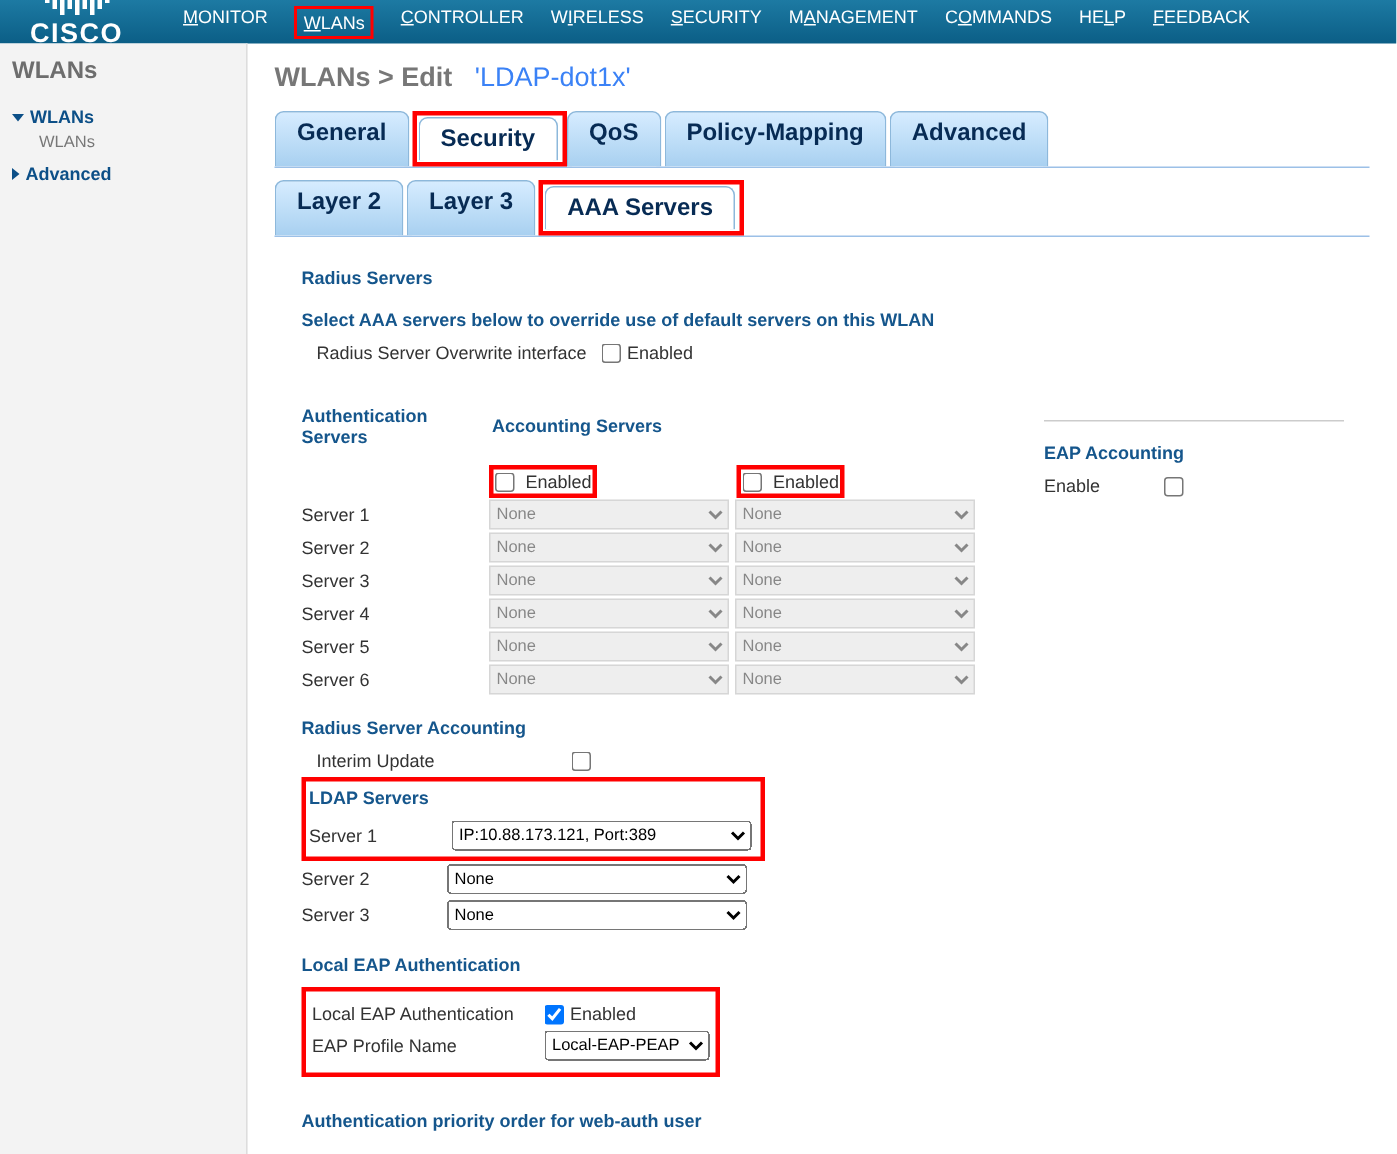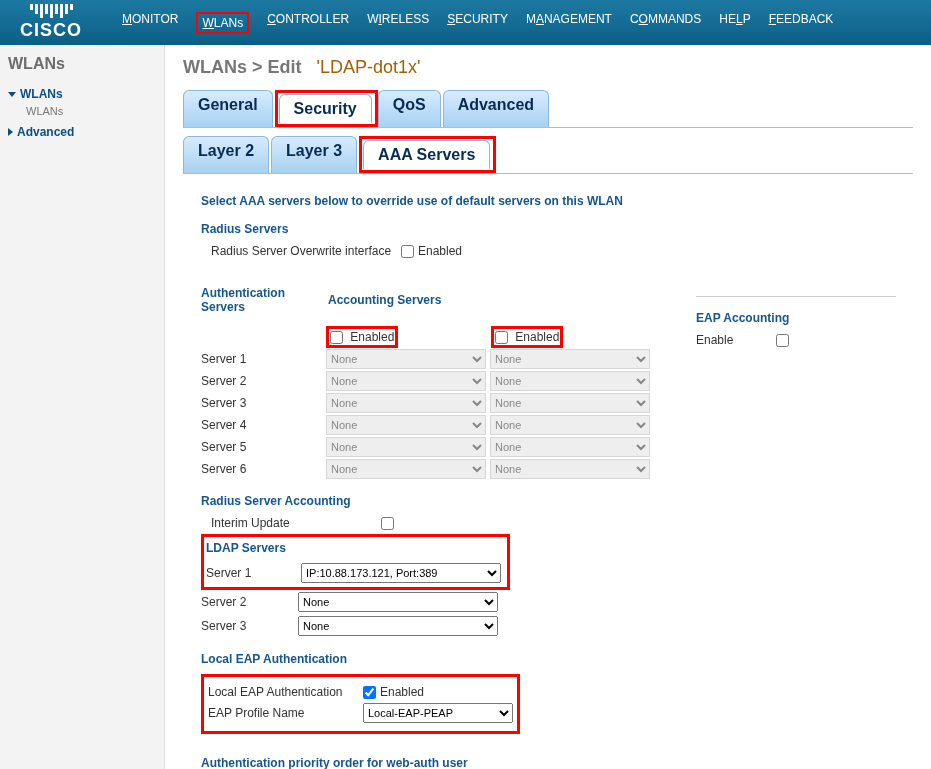--- a/index.html
+++ b/index.html
@@ -1,35 +1,35 @@
 <!DOCTYPE html>
 <html><head>
 <meta charset="utf-8">
 <style>
   * { box-sizing: border-box; }
   body { margin:0; font-family: Arial, sans-serif; font-size:12px; background:#fff; color:#333; }
-  .topbar { background: linear-gradient(#1d7aa3,#0b5e86); height:45px; display:flex; align-items:center; padding:0 20px; }
+  .topbar { background: linear-gradient(#1d7aa3,#0b5e86); height:29px; display:flex; align-items:center; padding:0 20px; }
   .logo { color:#fff; font-weight:bold; font-size:18px; letter-spacing:1px; margin-right:40px; margin-top:8px;}
   .logo-bars { display:flex; gap:2px; margin-bottom:2px;}
   .logo-bars span { display:inline-block; width:3px; background:#fff; }
   .logo-wrap { display:flex; flex-direction:column; align-items:center; margin-right:40px;}
   .nav { display:flex; gap:18px; }
   .nav a { color:#fff; font-size:12px; text-decoration:none; cursor:pointer;}
   .nav a .ul { text-decoration:underline;}
   .nav-hl { border:2px solid red; padding:2px 4px;}
   .layout { display:flex; }
   .sidebar { width:165px; background:#f3f3f3; border-right:1px solid #ddd; padding:10px 8px; min-height:724px;}
   .side-title { font-size:16px; color:#6d6d6d; font-weight:bold; margin-bottom:14px;}
   .tree-item { color:#0c4f87; font-size:12px; cursor:pointer; display:flex; align-items:center; gap:4px; margin-bottom:4px;}
   .tree-sub { color:#777; font-size:11px; margin-left:18px; margin-bottom:8px; cursor:pointer;}
   .arrow-down { width:0; height:0; border-left:4px solid transparent; border-right:4px solid transparent; border-top:5px solid #0c4f87;}
   .arrow-right { width:0; height:0; border-top:4px solid transparent; border-bottom:4px solid transparent; border-left:5px solid #0c4f87;}
   .main { flex:1; padding:12px 18px; }
   .page-title { font-size:18px; color:#777; margin-bottom:12px;}
-  .page-title .edit { color:#a16207;}
+  .page-title .edit { color:#3b82f6;}
   .tabs { display:flex; border-bottom:1px solid #9cc0e7;}
   .tab { background:linear-gradient(#d6ecff,#a8d0f0); border:1px solid #8db8db; border-bottom:none; border-radius:6px 6px 0 0; padding:5px 14px; margin-right:2px; color:#072b54; font-weight:bold; font-size:16px; cursor:pointer;}
   .tab.active { background:#fff;}
   .sub-tabs { display:flex; margin-top:8px; border-bottom:1px solid #9cc0e7;}
   .section-title { color:#15568c; font-weight:bold; font-size:12px; margin:14px 0 8px;}
   .panel { padding:6px 18px 0px;}
   .row { display:flex; align-items:center; margin:4px 0; font-size:12px;}
   .row label { color:#333; }
   select { font-size:11px; width:160px; height:20px;}
   select:disabled { background:#e8e8e8; color:#555;}
@@ -96,34 +96,35 @@
       <b>WLANs &gt; Edit</b>
       &nbsp;&nbsp;<span class="edit">'LDAP-dot1x'</span>
     </div>
 
     <div class="tabs">
       <div class="tab">General</div>
       <span class="hl tab-wrap">
         <div class="tab active">Security</div>
       </span>
       <div class="tab">QoS</div>
+      <div class="tab">Policy-Mapping</div>
       <div class="tab">Advanced</div>
     </div>
 
     <div class="sub-tabs">
       <div class="tab">Layer 2</div>
       <div class="tab">Layer 3</div>
       <span class="hl tab-wrap">
         <div class="tab active">AAA Servers</div>
       </span>
     </div>
 
     <div class="panel">
+      <div class="section-title">Radius Servers</div>
       <div class="section-title">Select AAA servers below to override use of default servers on this WLAN</div>
-      <div class="section-title">Radius Servers</div>
       <div class="row" style="margin-left:10px;">
         <label style="width:190px">Radius Server Overwrite interface</label>
         <input type="checkbox" style="">
         <span>Enabled</span>
       </div>
 
       <div class="row" style="margin-top:14px;">
         <div style="width:127px;" class="section-title">Authentication Servers</div>
         <div class="section-title">Accounting Servers</div>
       </div>
@@ -200,21 +201,21 @@
 
       <div class="section-title">Local EAP Authentication</div>
       <div class="hl" style="display:inline-block;padding:4px;">
         <div class="row">
           <label style="width:155px">Local EAP Authentication</label>
           <input type="checkbox" checked="" style="">
           <span>Enabled</span>
         </div>
         <div class="row">
           <label style="width:155px">EAP Profile Name</label>
-          <select style="width:150px"><option>Local-EAP-PEAP</option></select>
+          <select style="width:110px"><option>Local-EAP-PEAP</option></select>
         </div>
       </div>
 
       <div class="auth-head">Authentication priority order for web-auth user</div>
       
     </div>
 
     <div class="eap-block">
       <div class="hr-right"></div>
       <div class="section-title">EAP Accounting</div>

